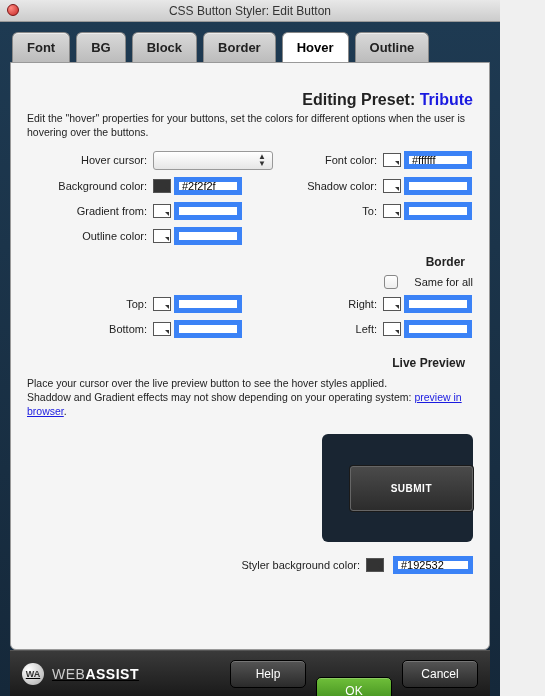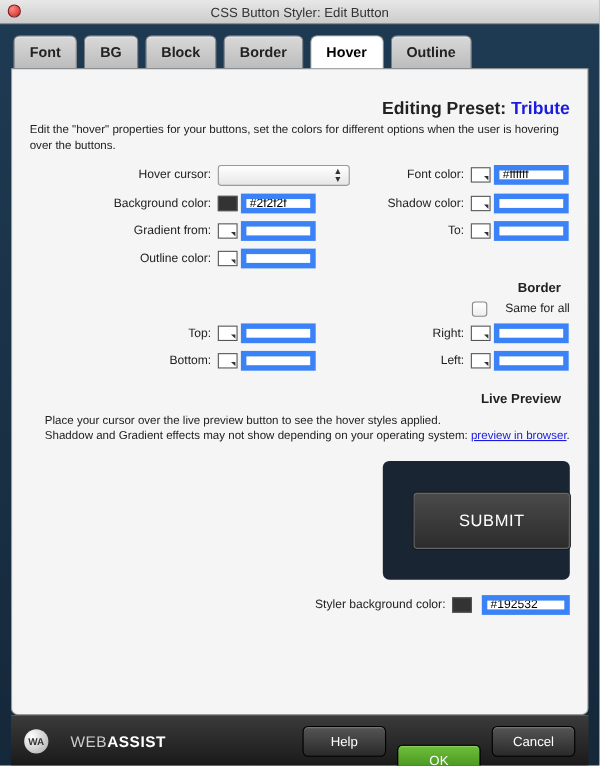--- a/index.html
+++ b/index.html
@@ -1,18 +1,18 @@
 <!DOCTYPE html>
 <html><head>
 <meta charset="utf-8">
 <style>
 * { box-sizing: border-box; margin: 0; padding: 0; }
 body { font-family: "Lucida Grande", Arial, sans-serif; background: #f0f0f0; width: 545px; height: 696px; overflow: hidden; }
 
-.window { width: 545px; height: 696px; background: #1a2a3a; display: flex; flex-direction: column; }
+.window { width: 500px; height: 696px; background: #1a2a3a; display: flex; flex-direction: column; }
 .titlebar { height: 22px; background: linear-gradient(#e8e8e8, #cccccc); display: flex; align-items: center; justify-content: center; position: relative; font-size: 12px; color: #333; border-bottom: 1px solid #999; }
 .close-btn { position: absolute; left: 7px; top: 4px; width: 12px; height: 12px; border-radius: 50%; background: radial-gradient(circle at 30% 30%, #ff8a80, #c62828); border: 1px solid #7a1515; cursor: pointer; }
 
 .content-wrap { flex: 1; padding: 10px 10px 0 10px; display: flex; flex-direction: column; background: linear-gradient(#1e3a52, #15283a); }
 .tabs { display: flex; gap: 6px; padding: 0 2px; }
 .tab { flex: 0 0 auto; padding: 7px 14px; font-size: 13px; font-weight: bold; color: #222; background: linear-gradient(#d9d9d9, #bcbcbc); border: 1px solid #888; border-bottom: none; border-radius: 6px 6px 0 0; cursor: pointer; box-shadow: inset 0 1px 0 rgba(255,255,255,.5); }
 .tab.active { background: #fff; color: #000; position: relative; z-index: 2; }
 
 .panel { background: #f5f5f5; border: 1px solid #999; border-radius: 0 0 6px 6px; flex: 1; padding: 28px 16px 12px 16px; color: #222; font-size: 11px; display: flex; flex-direction: column; align-items: flex-end; }
 
@@ -30,26 +30,26 @@
 .dropdown { width: 120px; height: 19px; border: 1px solid #999; border-radius: 3px; background: linear-gradient(#fff,#e6e6e6); display: inline-flex; align-items: center; justify-content: flex-end; padding: 0 6px; cursor: pointer; }
 .dropdown .arrows { font-size: 8px; line-height: 7px; color: #333; display: flex; flex-direction: column; }
 
 .section-title { font-size: 12px; font-weight: bold; margin: 10px 0 6px 0; display: flex; align-items: center; }
 .section-title .line { flex: 1; height: 1px; background: #bbb; margin-left: 8px; }
 
 .same-row { display: flex; align-items: center; gap: 16px; margin-left: 130px; margin-bottom: 6px; }
 .chk { width: 14px; height: 14px; border: 1px solid #888; border-radius: 3px; background: linear-gradient(#fff,#eee); cursor: pointer; }
 
 .preview-box { margin-top: 6px; background: #192532; border-radius: 6px; height: 108px; display: flex; align-items: center; padding-left: 28px; }
-.submit-btn { background: linear-gradient(#4a4a4a,#2c2c2c); color: #fff; font-weight: normal; font-size: 15px; letter-spacing: 0.5px; padding: 16px 40px; border: 1px solid #666; border-radius: 3px; cursor: pointer; box-shadow: 0 0 0 1px #1a1a1a; }
+.submit-btn { background: linear-gradient(#4a4a4a,#2c2c2c); color: #fff; font-weight: bold; font-size: 10px; letter-spacing: 0.5px; padding: 16px 40px; border: 1px solid #666; border-radius: 3px; cursor: pointer; box-shadow: 0 0 0 1px #1a1a1a; }
 
 .pbg-row { display: flex; align-items: center; gap: 6px; margin-top: 14px; font-size: 11px; }
 
 .footer { height: 46px; background: linear-gradient(#3a3a3a,#1a1a1a); border-top: 1px solid #555; display: flex; align-items: center; padding: 0 12px; gap: 10px; }
-.brand { display: flex; align-items: center; gap: 20px; }
+.brand { display: flex; align-items: center; gap: 8px; text-decoration: underline; }
 .brand-badge { width: 22px; height: 22px; border-radius: 50%; background: radial-gradient(circle at 30% 30%, #fff, #aaa); display: flex; align-items: center; justify-content: center; font-size: 9px; font-weight: bold; color: #333; }
 .brand-text { color: #ccc; font-size: 14px; letter-spacing: 0.5px; }
 .brand-text b { color: #fff; font-weight: bold; }
 .footer-spacer { flex: 1; }
 .fbtn { min-width: 76px; height: 28px; border-radius: 5px; border: 1px solid #000; color: #fff; font-size: 12px; cursor: pointer; background: linear-gradient(#555,#2a2a2a); box-shadow: inset 0 1px 0 rgba(255,255,255,.2); }
 .fbtn.ok { background: linear-gradient(#6fbf3a,#3d8a1a); margin-top: 35px; }
 
 .link { color: #1a1ae0; text-decoration: underline; cursor: pointer; }
 .cell-pair { display: flex; align-items: center; }
 </style>

